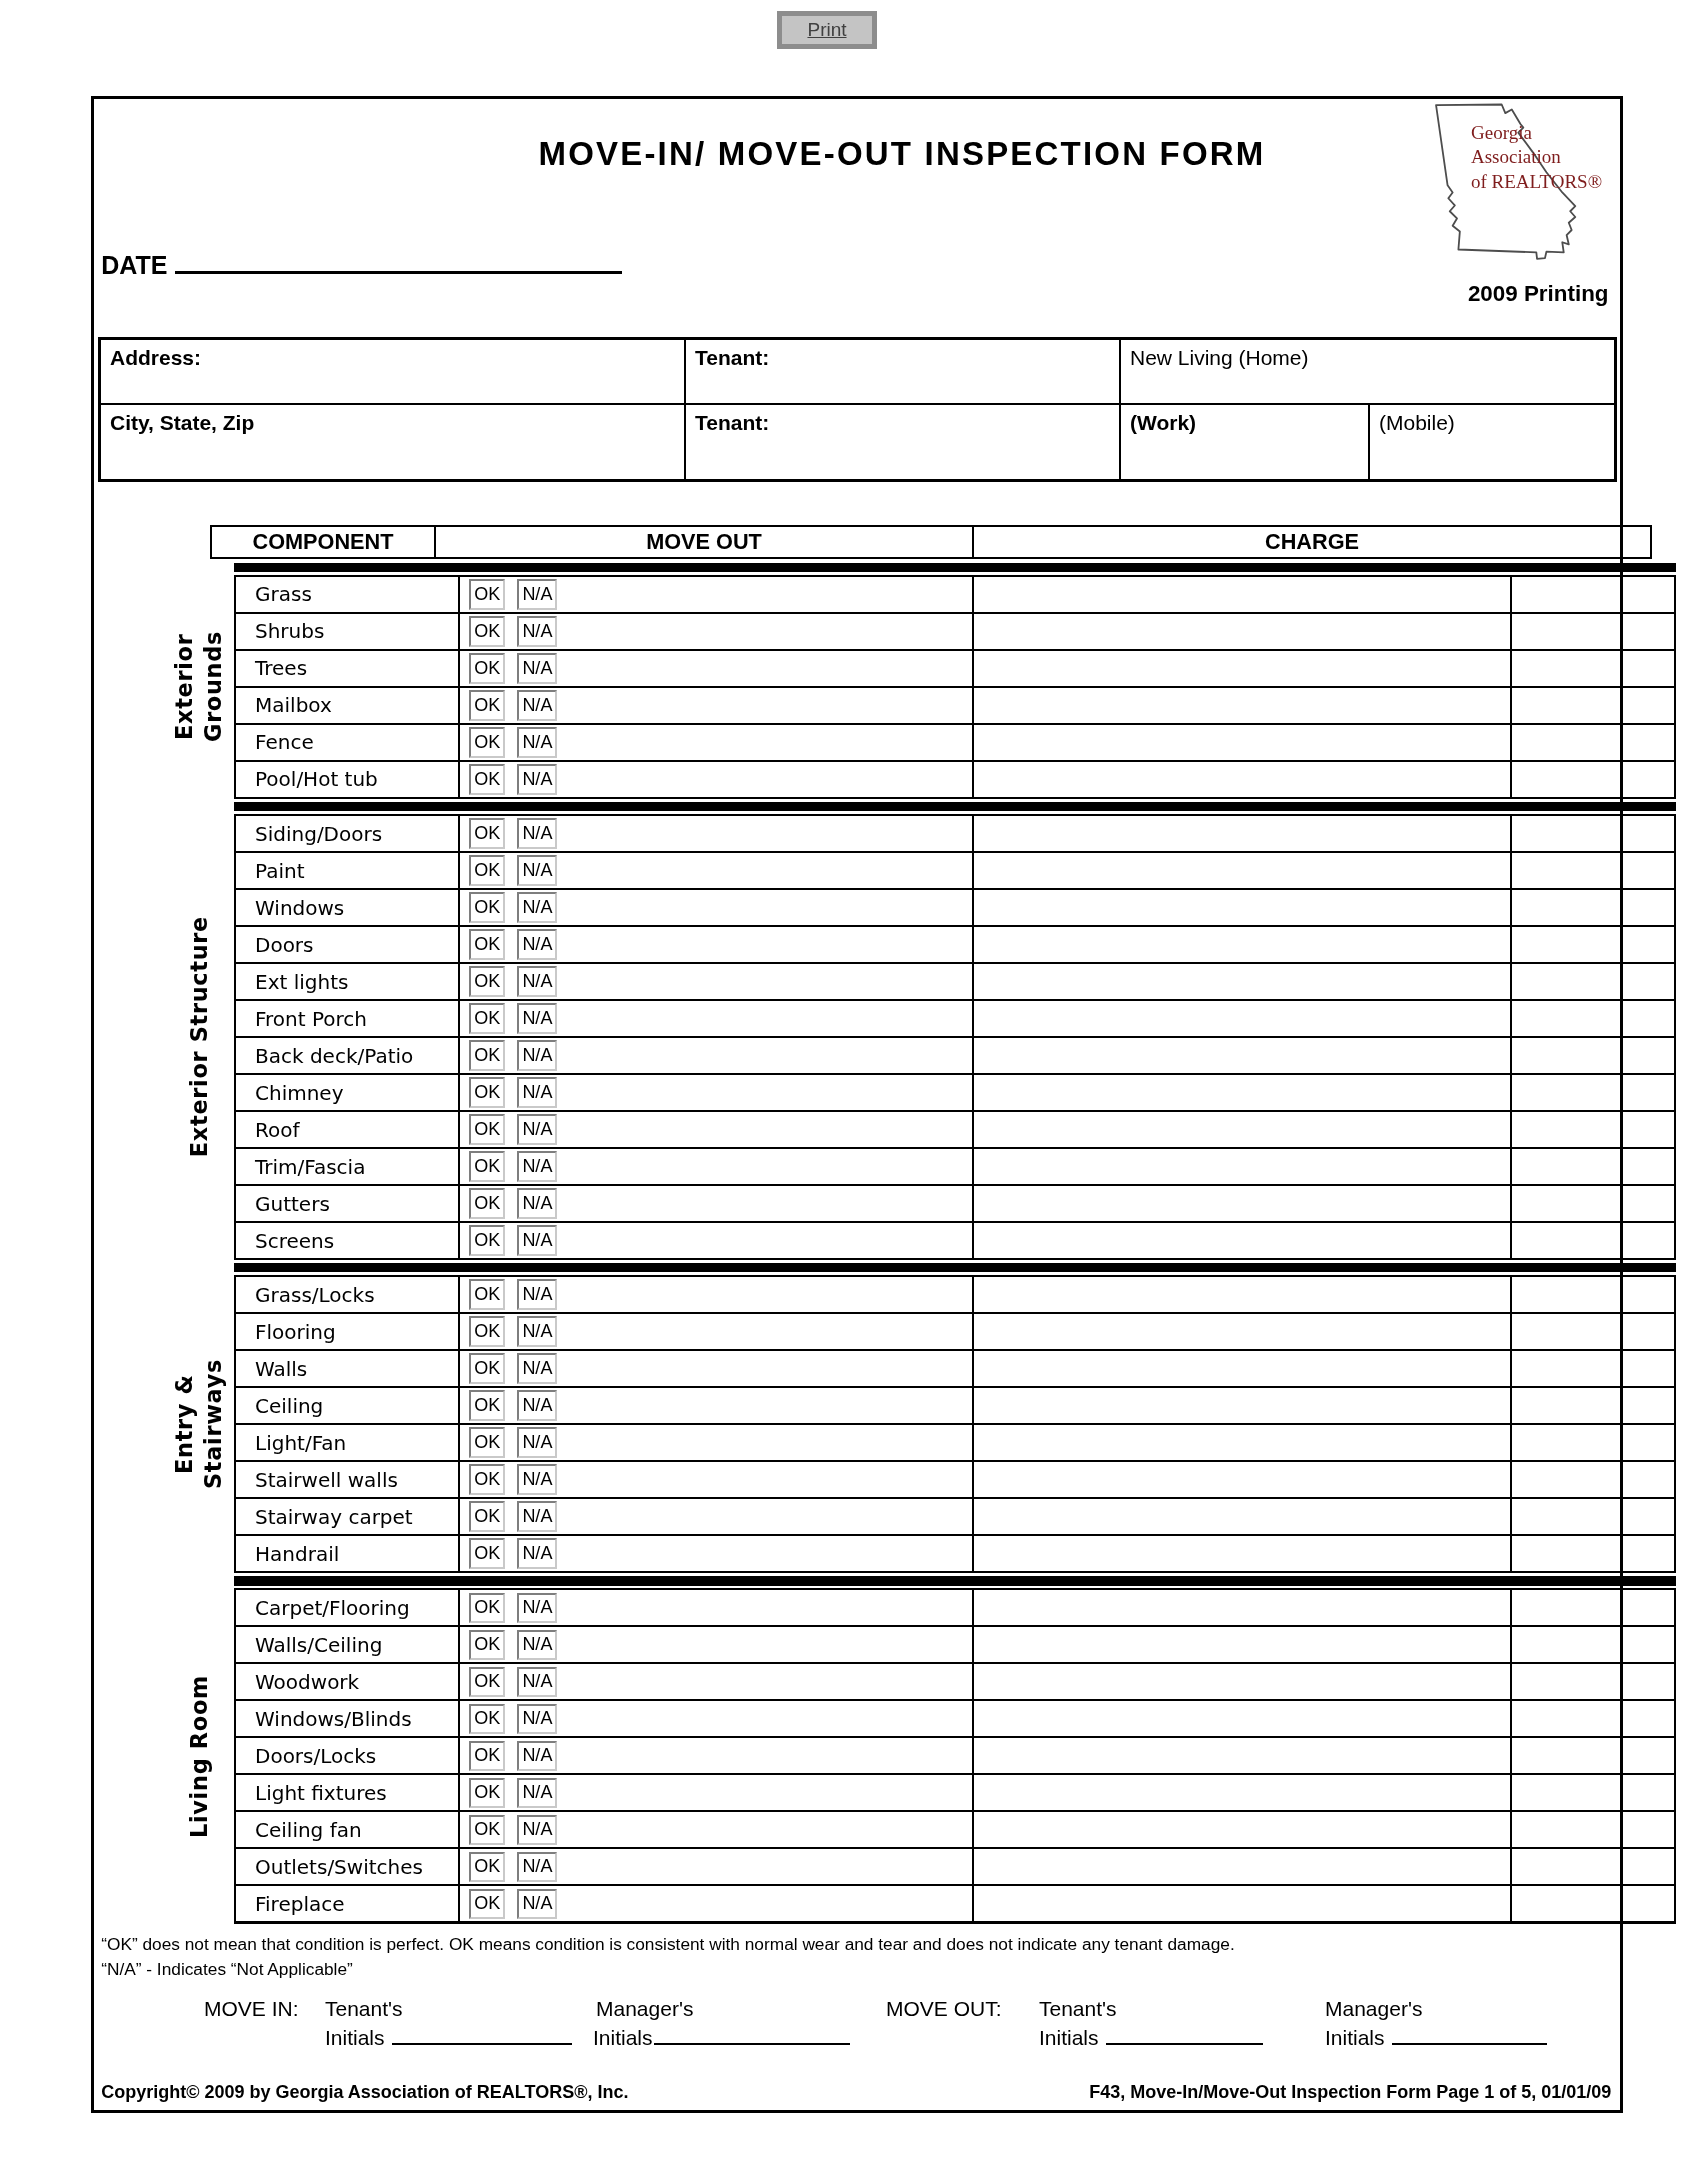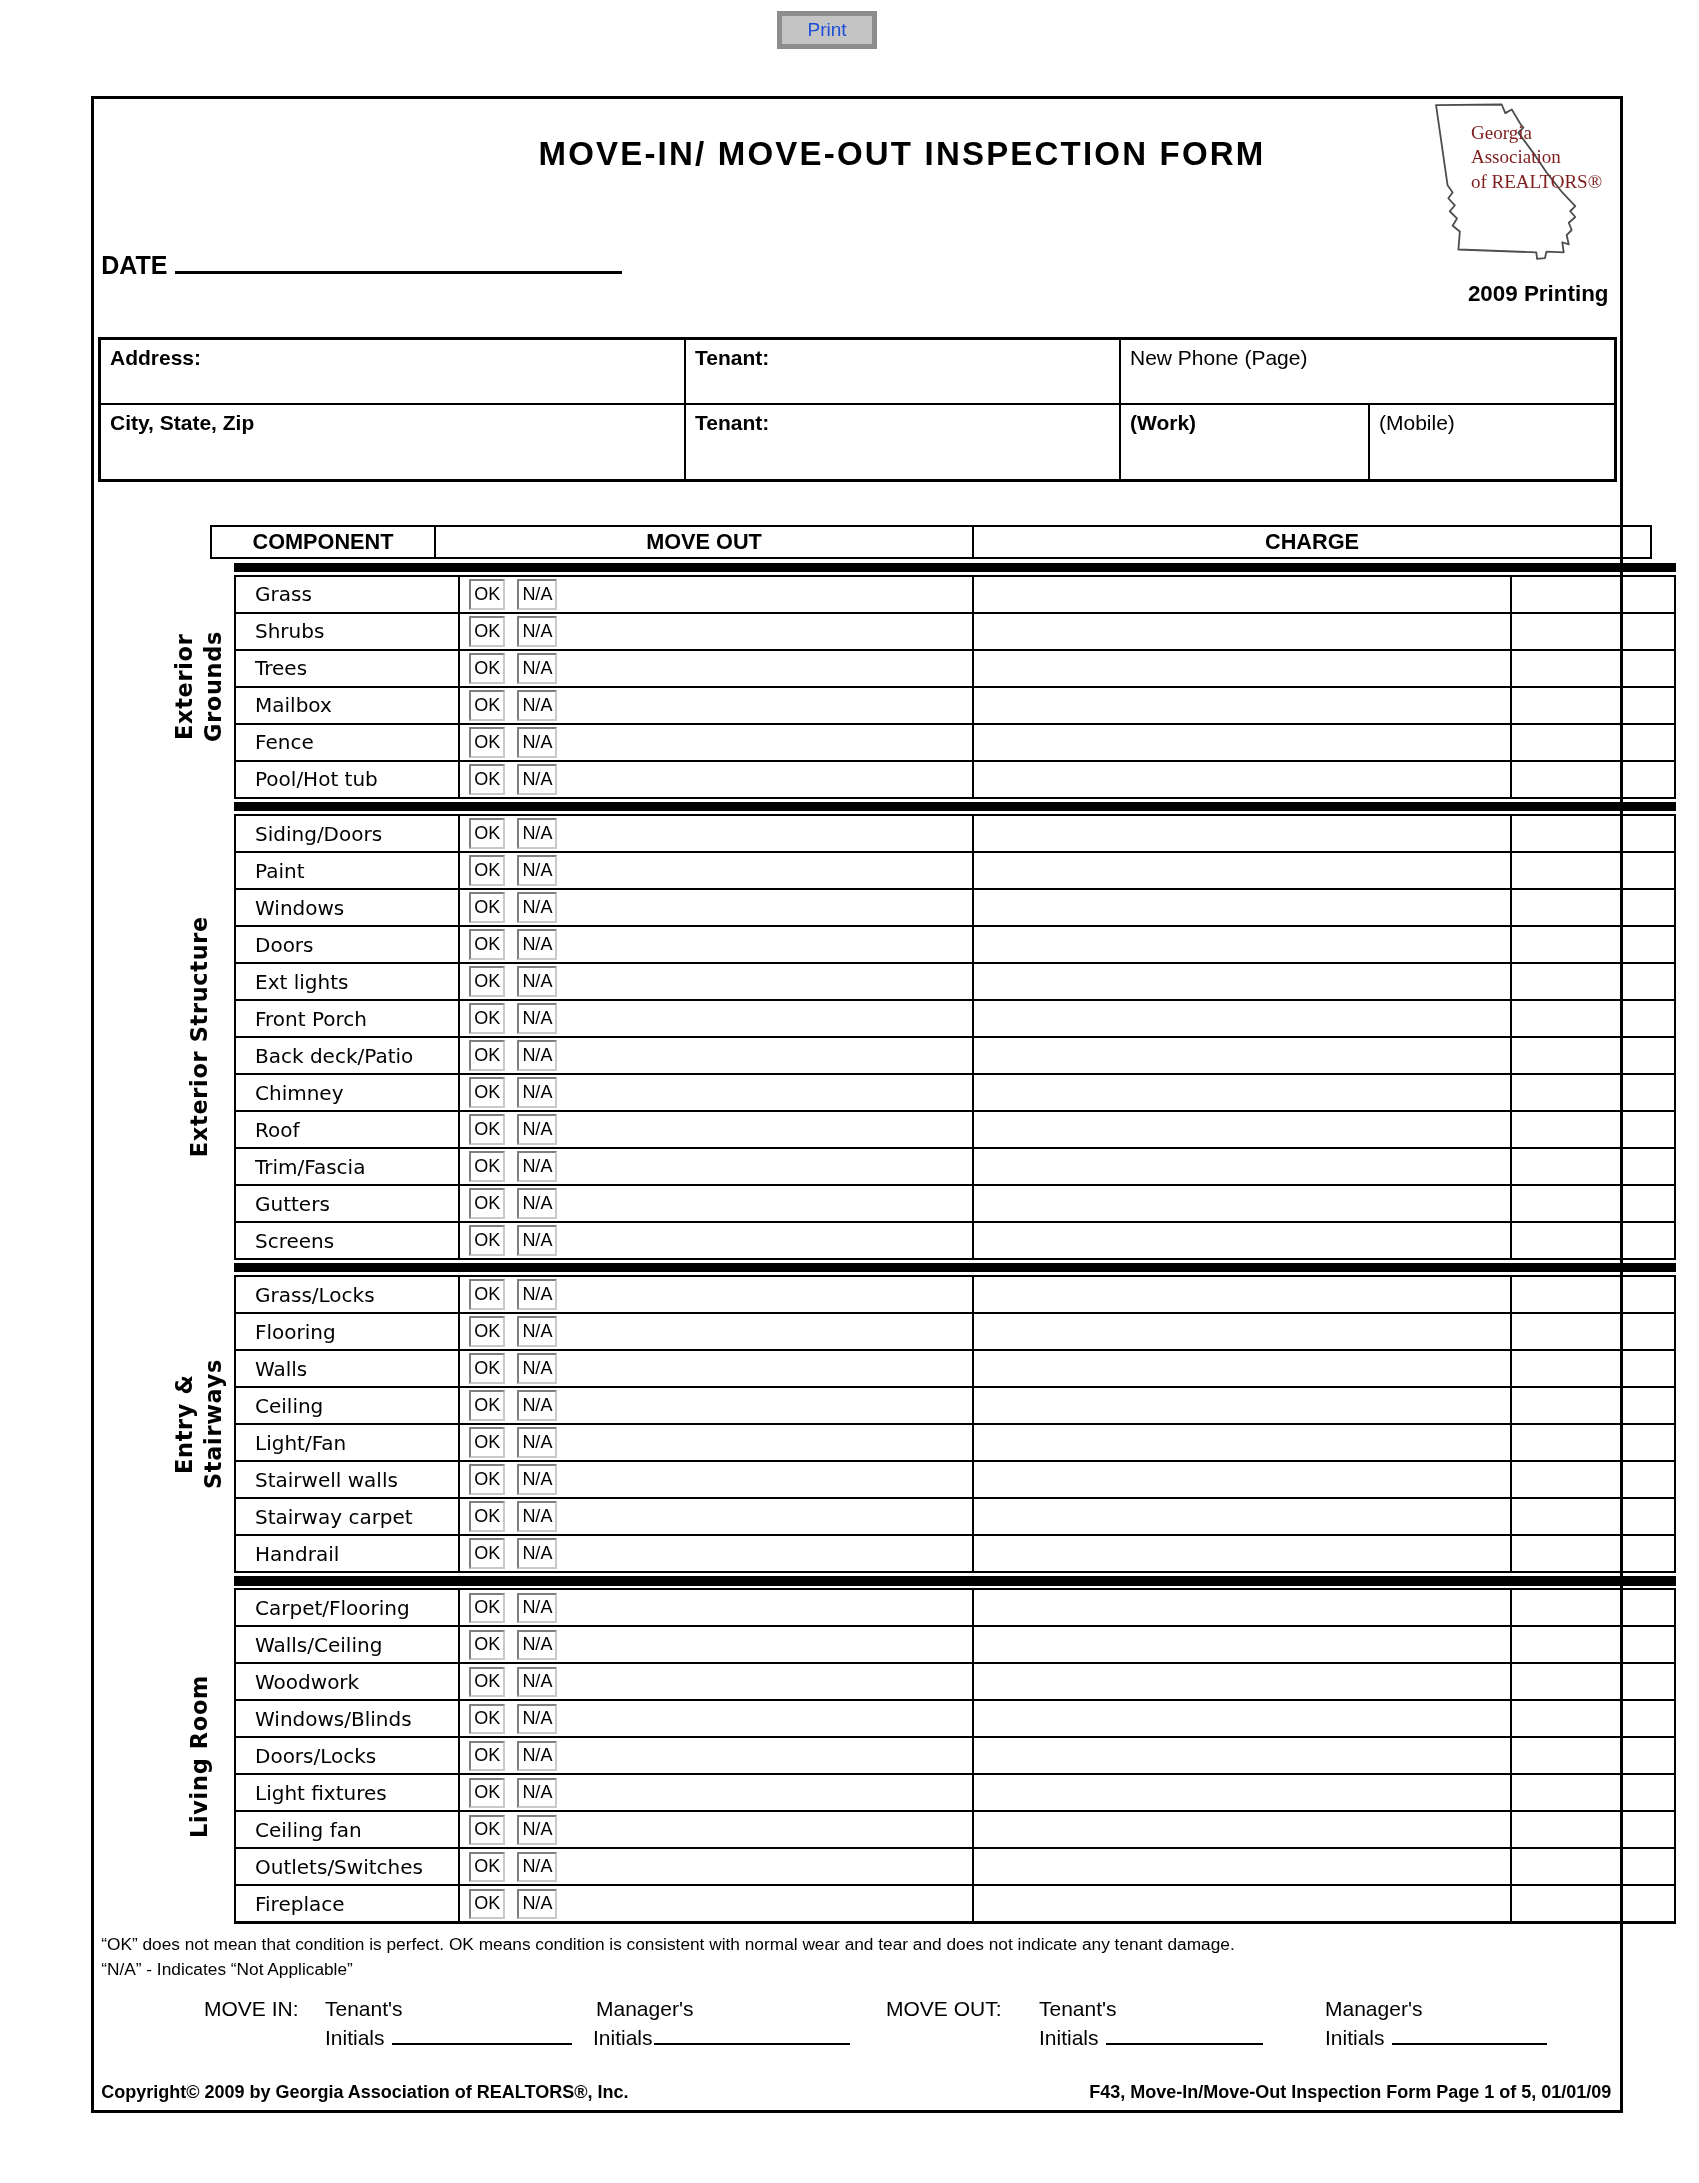--- a/index.html
+++ b/index.html
@@ -2,21 +2,21 @@
 <html style="font-size:11.5px"><head>
 <meta charset="utf-8">
 <style>
   html,body{margin:0;padding:0;background:#fff;}
   #page{position:relative;width:1700px;height:2183px;background:#fff;color:#000;
         font-family:"Liberation Sans",sans-serif;overflow:hidden;}
 
   
   #print{position:absolute;left:777px;top:10.8px;width:100px;height:38px;
          background:#c4c4c4;border:5px solid #8d8d8d;box-sizing:border-box;
-         font:19px "Liberation Sans",sans-serif;color:#1d4ed8;cursor:pointer;}
+         font:19px "Liberation Sans",sans-serif;color:#404040;cursor:pointer;text-decoration:underline;}
 
   
   #form{position:absolute;left:91px;top:96px;width:1532px;height:2017px;
         border:3.6px solid #000;box-sizing:border-box;background:#fff;}
 
   .title{position:absolute;left:404px;top:36px;width:808px;text-align:center;
          font:bold 33px "Liberation Sans",sans-serif;letter-spacing:2.2px;white-space:nowrap;}
 
   
   .logo{position:absolute;left:1337px;top:4.3px;width:189px;height:167px;}
@@ -116,21 +116,21 @@
     <div class="printing">2009 Printing</div>
 
     <div class="daterow">
       <span>DATE</span><span class="date-line"></span>
     </div>
 
     <div class="addr">
       <div class="addr-r1">
         <div class="acell br">Address:</div>
         <div class="acell br">Tenant:</div>
-        <div class="acell">New Phone (Page)</div>
+        <div class="acell">New Living (Home)</div>
       </div>
       <div class="addr-r2">
         <div class="acell br">City, State, Zip</div>
         <div class="acell br">Tenant:</div>
         <div class="acell br">(Work)</div>
         <div class="acell">(Mobile)</div>
       </div>
     </div>
 
     <div class="itable">

